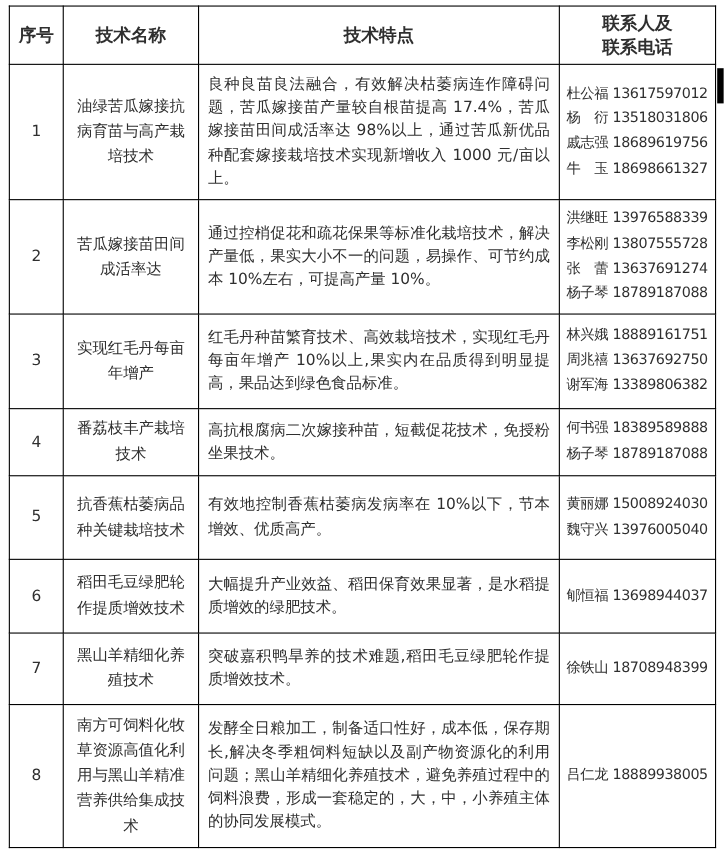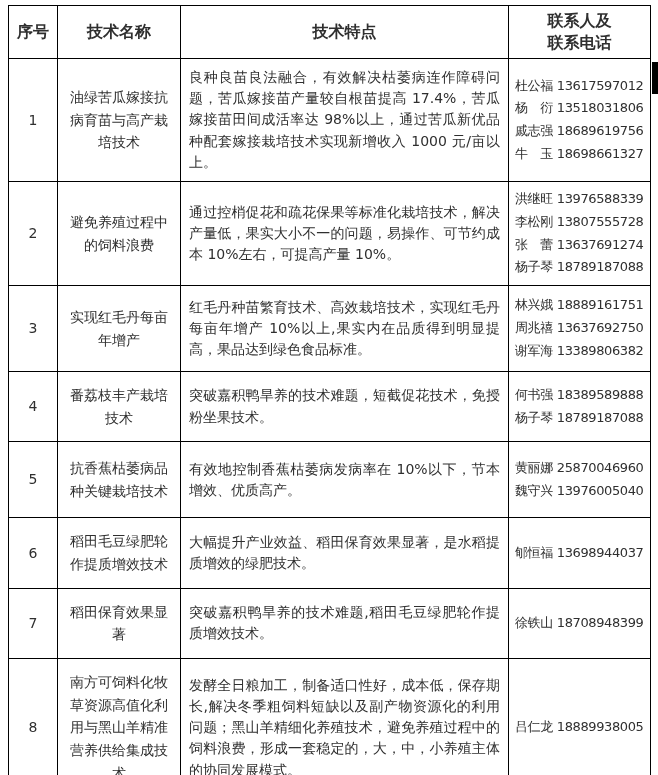--- a/index.html
+++ b/index.html
@@ -33,21 +33,21 @@
   .tech-table th {
     font-weight: bold;
     font-size: 16px;
     text-align: center;
     white-space: pre-line;
     line-height: 1.4;
   }
   td.col-no { text-align: center; font-size: 14px; }
   td.col-name {
     text-align: center;
-    padding: 12px 11px;
+    padding: 2px 11px;
     line-height: 1.62;
   }
   td.col-feat {
     padding: 4px 8px;
     text-align: justify;
     line-height: 1.52;
     vertical-align: middle;
   }
   td.col-contact {
     padding: 3px 4px 3px 6px;
@@ -106,21 +106,21 @@
           <td class="col-feat">良种良苗良法融合，有效解决枯萎病连作障碍问题，苦瓜嫁接苗产量较自根苗提高 17.4%，苦瓜嫁接苗田间成活率达 98%以上，通过苦瓜新优品种配套嫁接栽培技术实现新增收入 1000 元/亩以上。</td>
           <td class="col-contact">
             <div class="contact-line"><span class="contact-name">杜公福</span><span class="contact-phone">13617597012</span></div>
             <div class="contact-line"><span class="contact-name">杨　衍</span><span class="contact-phone">13518031806</span></div>
             <div class="contact-line"><span class="contact-name">戚志强</span><span class="contact-phone">18689619756</span></div>
             <div class="contact-line"><span class="contact-name">牛　玉</span><span class="contact-phone">18698661327</span></div>
           </td>
         </tr>
         <tr class="r1">
           <td class="col-no">2</td>
-          <td class="col-name">避免养殖过程中的饲料浪费</td>
+          <td class="col-name">苦瓜嫁接苗田间成活率达</td>
           <td class="col-feat">通过控梢促花和疏花保果等标准化栽培技术，解决产量低，果实大小不一的问题，易操作、可节约成本 10%左右，可提高产量 10%。</td>
           <td class="col-contact">
             <div class="contact-line"><span class="contact-name">洪继旺</span><span class="contact-phone">13976588339</span></div>
             <div class="contact-line"><span class="contact-name">李松刚</span><span class="contact-phone">13807555728</span></div>
             <div class="contact-line"><span class="contact-name">张　蕾</span><span class="contact-phone">13637691274</span></div>
             <div class="contact-line"><span class="contact-name">杨子琴</span><span class="contact-phone">18789187088</span></div>
           </td>
         </tr>
         <tr class="r2">
           <td class="col-no">3</td>
@@ -128,46 +128,46 @@
           <td class="col-feat">红毛丹种苗繁育技术、高效栽培技术，实现红毛丹每亩年增产 10%以上,果实内在品质得到明显提高，果品达到绿色食品标准。</td>
           <td class="col-contact">
             <div class="contact-line"><span class="contact-name">林兴娥</span><span class="contact-phone">18889161751</span></div>
             <div class="contact-line"><span class="contact-name">周兆禧</span><span class="contact-phone">13637692750</span></div>
             <div class="contact-line"><span class="contact-name">谢军海</span><span class="contact-phone">13389806382</span></div>
           </td>
         </tr>
         <tr class="r3">
           <td class="col-no">4</td>
           <td class="col-name">番荔枝丰产栽培技术</td>
-          <td class="col-feat">突破嘉积鸭旱养的技术难题，短截促花技术，免授粉坐果技术。</td>
+          <td class="col-feat">高抗根腐病二次嫁接种苗，短截促花技术，免授粉坐果技术。</td>
           <td class="col-contact">
             <div class="contact-line"><span class="contact-name">何书强</span><span class="contact-phone">18389589888</span></div>
             <div class="contact-line"><span class="contact-name">杨子琴</span><span class="contact-phone">18789187088</span></div>
           </td>
         </tr>
         <tr class="r4">
           <td class="col-no">5</td>
           <td class="col-name">抗香蕉枯萎病品种关键栽培技术</td>
           <td class="col-feat">有效地控制香蕉枯萎病发病率在 10%以下，节本增效、优质高产。</td>
           <td class="col-contact">
-            <div class="contact-line"><span class="contact-name">黄丽娜</span><span class="contact-phone">25870046960</span></div>
+            <div class="contact-line"><span class="contact-name">黄丽娜</span><span class="contact-phone">15008924030</span></div>
             <div class="contact-line"><span class="contact-name">魏守兴</span><span class="contact-phone">13976005040</span></div>
           </td>
         </tr>
         <tr class="r5">
           <td class="col-no">6</td>
           <td class="col-name">稻田毛豆绿肥轮作提质增效技术</td>
           <td class="col-feat">大幅提升产业效益、稻田保育效果显著，是水稻提质增效的绿肥技术。</td>
           <td class="col-contact">
             <div class="contact-line"><span class="contact-name">郇恒福</span><span class="contact-phone">13698944037</span></div>
           </td>
         </tr>
         <tr class="r6">
           <td class="col-no">7</td>
-          <td class="col-name">稻田保育效果显著</td>
+          <td class="col-name">黑山羊精细化养殖技术</td>
           <td class="col-feat">突破嘉积鸭旱养的技术难题,稻田毛豆绿肥轮作提质增效技术。</td>
           <td class="col-contact">
             <div class="contact-line"><span class="contact-name">徐铁山</span><span class="contact-phone">18708948399</span></div>
           </td>
         </tr>
         <tr class="r7">
           <td class="col-no">8</td>
           <td class="col-name">南方可饲料化牧草资源高值化利用与黑山羊精准营养供给集成技术</td>
           <td class="col-feat">发酵全日粮加工，制备适口性好，成本低，保存期长,解决冬季粗饲料短缺以及副产物资源化的利用问题；黑山羊精细化养殖技术，避免养殖过程中的饲料浪费，形成一套稳定的，大，中，小养殖主体的协同发展模式。</td>
           <td class="col-contact">

